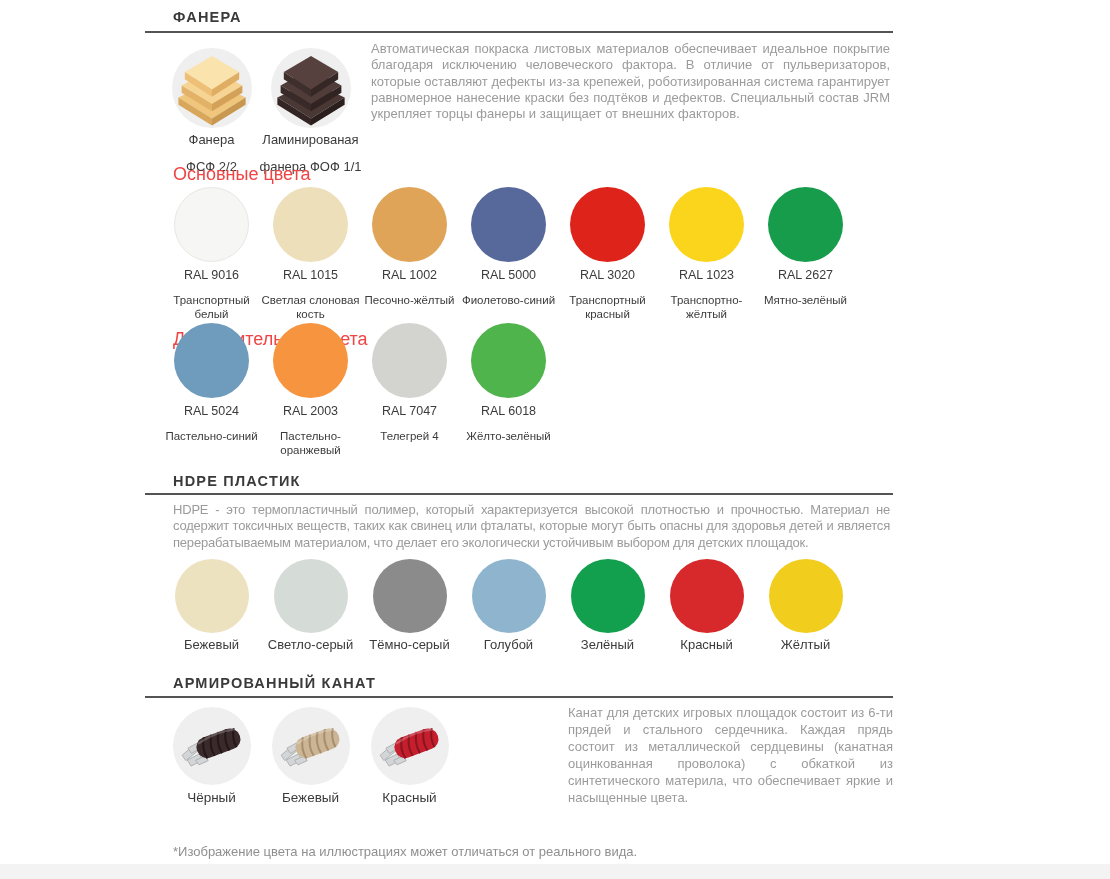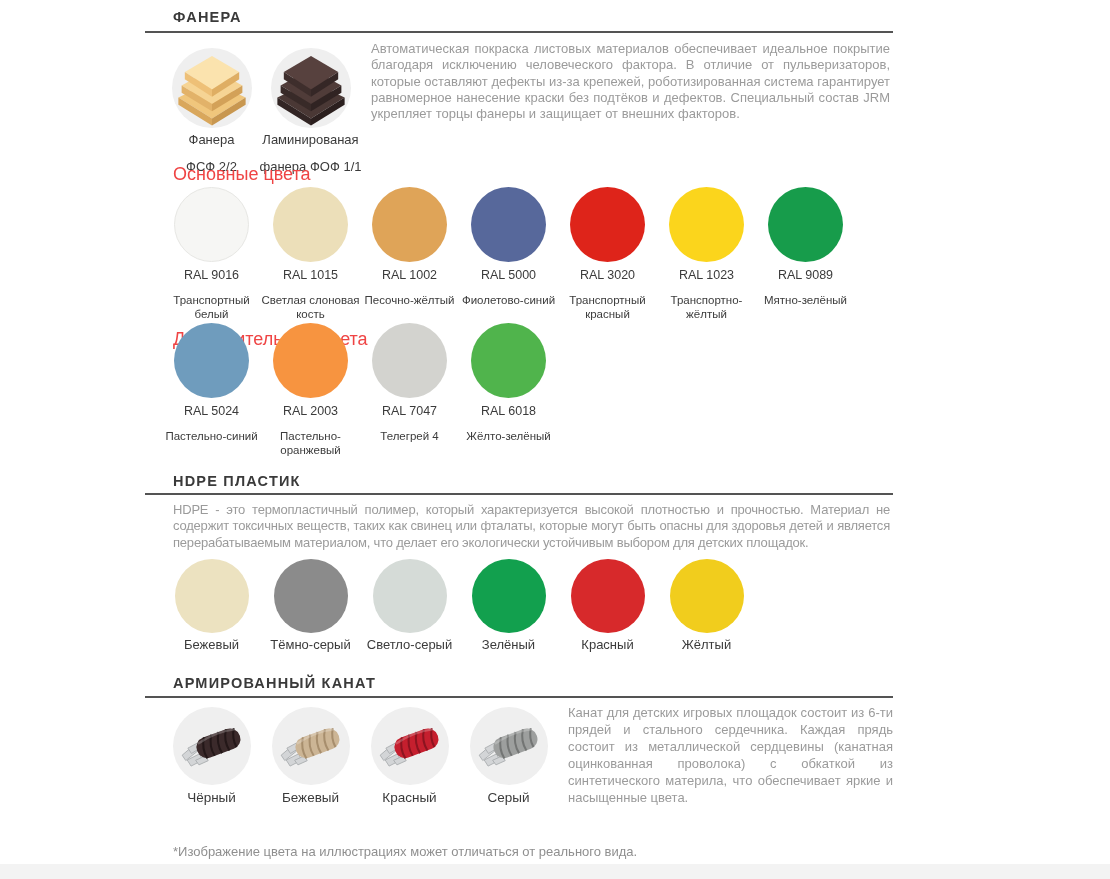--- a/index.html
+++ b/index.html
@@ -131,21 +131,21 @@
         </div>
 
         <div class="cell">
           <div class="dot" style="background: rgb(251, 213, 28);"></div>
           <div class="ral">RAL 1023</div>
           <div class="cname">Транспортно-жёлтый</div>
         </div>
 
         <div class="cell">
           <div class="dot" style="background: rgb(23, 156, 75);"></div>
-          <div class="ral">RAL 9089</div>
+          <div class="ral">RAL 2627</div>
           <div class="cname">Мятно-зелёный</div>
         </div>
       </div>
 
     <div class="subtitle" style="top:329px">Дополнительные цвета</div>
 
     <div class="row" style="top:323px">
 
         <div class="cell">
           <div class="dot" style="background: rgb(111, 156, 189);"></div>
@@ -180,29 +180,33 @@
     <p class="para" style="top:502px;left:173px;width:717px;letter-spacing:-0.2px">HDPE - это термопластичный полимер, который характеризуется высокой плотностью и прочностью. Материал не содержит токсичных веществ, таких как свинец или фталаты, которые могут быть опасны для здоровья детей и является перерабатываемым материалом, что делает его экологически устойчивым выбором для детских площадок.</p>
 
     <div class="row hdpe-row" style="top:559px">
 
         <div class="cell">
           <div class="dot" style="background: rgb(236, 226, 192);"></div>
           <div class="cname">Бежевый</div>
         </div>
 
         <div class="cell">
+          <div class="dot" style="background: rgb(213, 219, 215);"></div>
+          <div class="cname">Светло-серый</div>
+        </div>
+
+        <div class="cell">
           <div class="dot" style="background: rgb(139, 139, 139);"></div>
           <div class="cname">Тёмно-серый</div>
         </div>
 
         <div class="cell">
-          <div class="dot" style="background: rgb(213, 219, 215);"></div>
-          <div class="cname">Светло-серый</div>
-        </div>
-
+          <div class="dot" style="background: rgb(143, 181, 206);"></div>
+          <div class="cname">Голубой</div>
+        </div>
 
         <div class="cell">
           <div class="dot" style="background: rgb(18, 160, 78);"></div>
           <div class="cname">Зелёный</div>
         </div>
 
         <div class="cell">
           <div class="dot" style="background: rgb(215, 41, 43);"></div>
           <div class="cname">Красный</div>
         </div>
@@ -285,43 +289,20 @@
                 <path d="M64 36 q-8 13 -5 27"></path>
                 <path d="M74 36 q-8 13 -5 27"></path>
                 <path d="M84 38 q-7 12 -5 24"></path>
               </g>
               <path d="M34 41 q26 -7 52 -1" stroke="rgba(255,255,255,0.22)" stroke-width="3" fill="none"></path>
             </g>
           </svg>
           <div class="cname">Красный</div>
         </div>
 
-        <div class="cell" style="--rope: #9d9f9e; --ropeDark: #737574;">
-          <svg width="78" height="78" viewBox="0 0 100 100">
-            <circle cx="50" cy="50" r="50" fill="#efefef"></circle>
-            <g transform="rotate(-20 50 50)">
-              <g stroke="#a8abae" stroke-width="1" fill="#d3d5d7">
-                <path d="M10 48 l16 -6 l4 8 l-18 6 z"></path>
-                <path d="M14 56 l18 -2 l0 9 l-16 2 z"></path>
-                <path d="M20 42 l14 -2 l3 7 l-15 3 z"></path>
-                <path d="M24 60 l14 -1 l1 7 l-13 1 z"></path>
-              </g>
-              <rect x="30" y="36" width="58" height="27" rx="13" style="fill:var(--rope)"></rect>
-              <g stroke-width="2.6" fill="none" style="stroke:var(--ropeDark)">
-                <path d="M44 36 q-8 13 -5 27"></path>
-                <path d="M54 36 q-8 13 -5 27"></path>
-                <path d="M64 36 q-8 13 -5 27"></path>
-                <path d="M74 36 q-8 13 -5 27"></path>
-                <path d="M84 38 q-7 12 -5 24"></path>
-              </g>
-              <path d="M34 41 q26 -7 52 -1" stroke="rgba(255,255,255,0.22)" stroke-width="3" fill="none"></path>
-            </g>
-          </svg>
-          <div class="cname">Серый</div>
-        </div>
       </div>
 
     <p class="para" style="top:704px;left:568px;width:325px;line-height:17px">Канат для детских игровых площадок состоит из 6-ти прядей и стального сердечника. Каждая прядь состоит из металлической сердцевины (канатная оцинкованная проволока) с обкаткой из синтетического материла, что обеспечивает яркие и насыщенные цвета.</p>
   </section>
 
   <div class="footnote">*Изображение цвета на иллюстрациях может отличаться от реального вида.</div>
   <div class="bottom-band"></div>
 
 </div>
 

